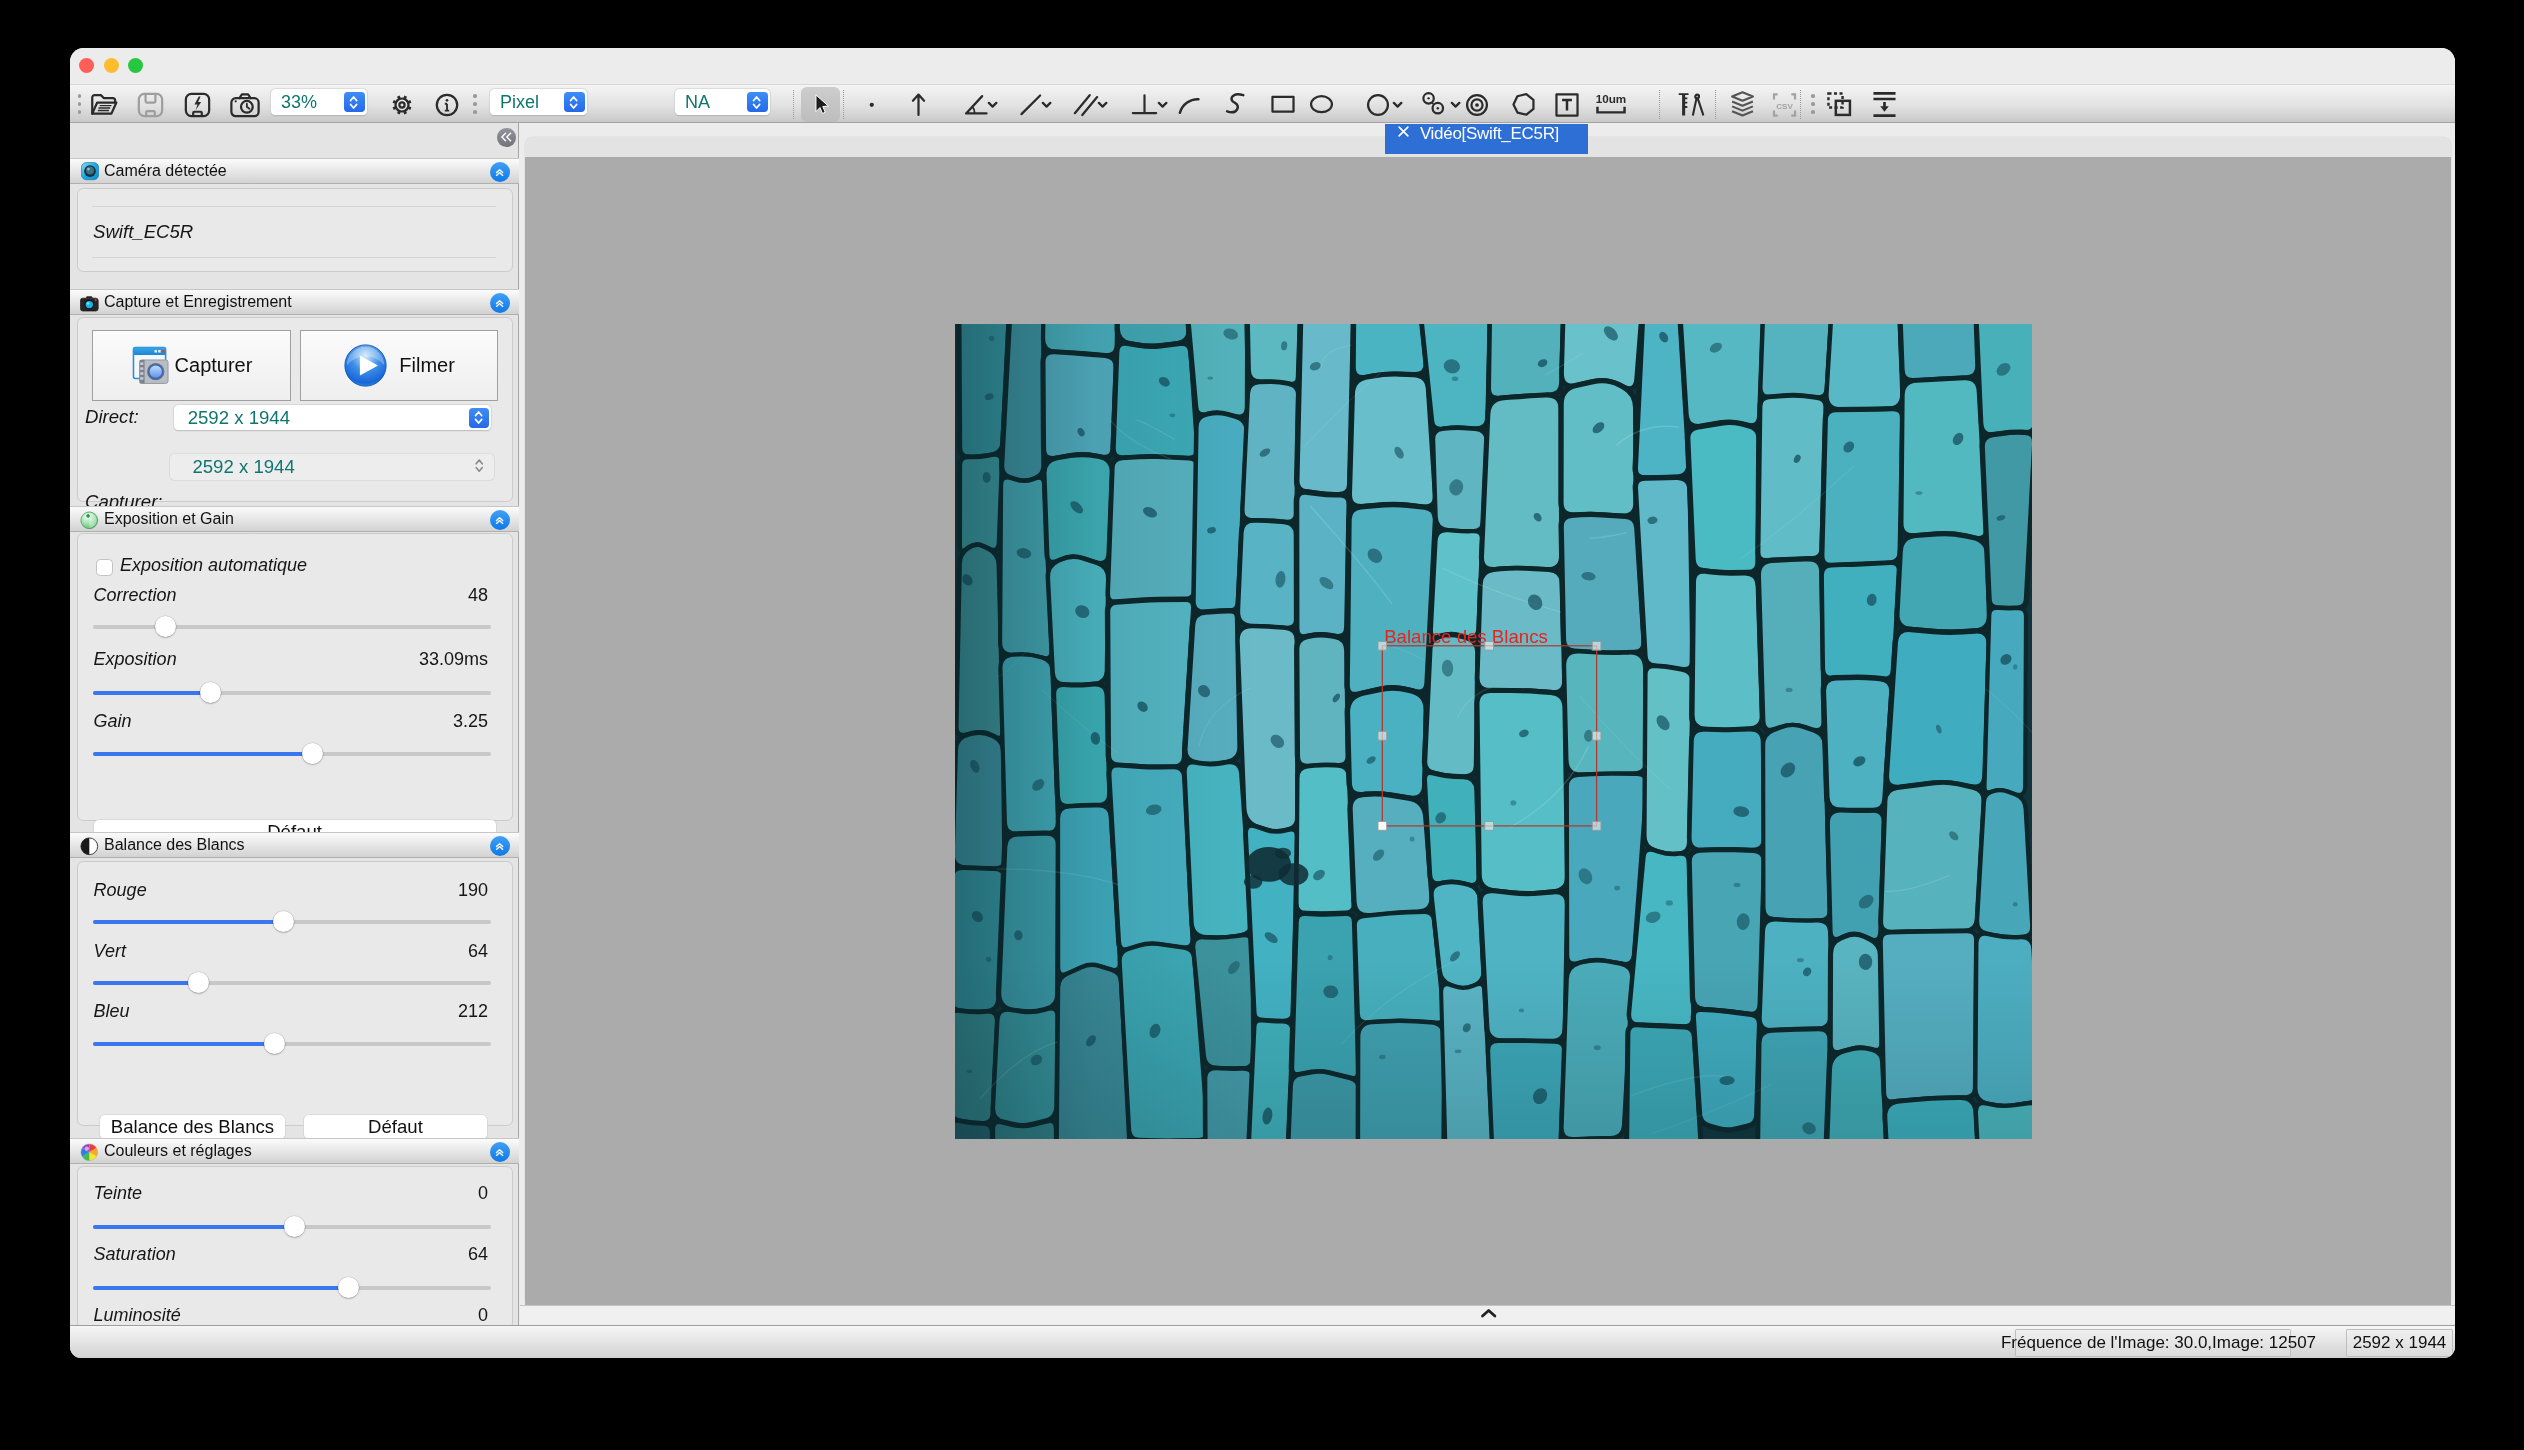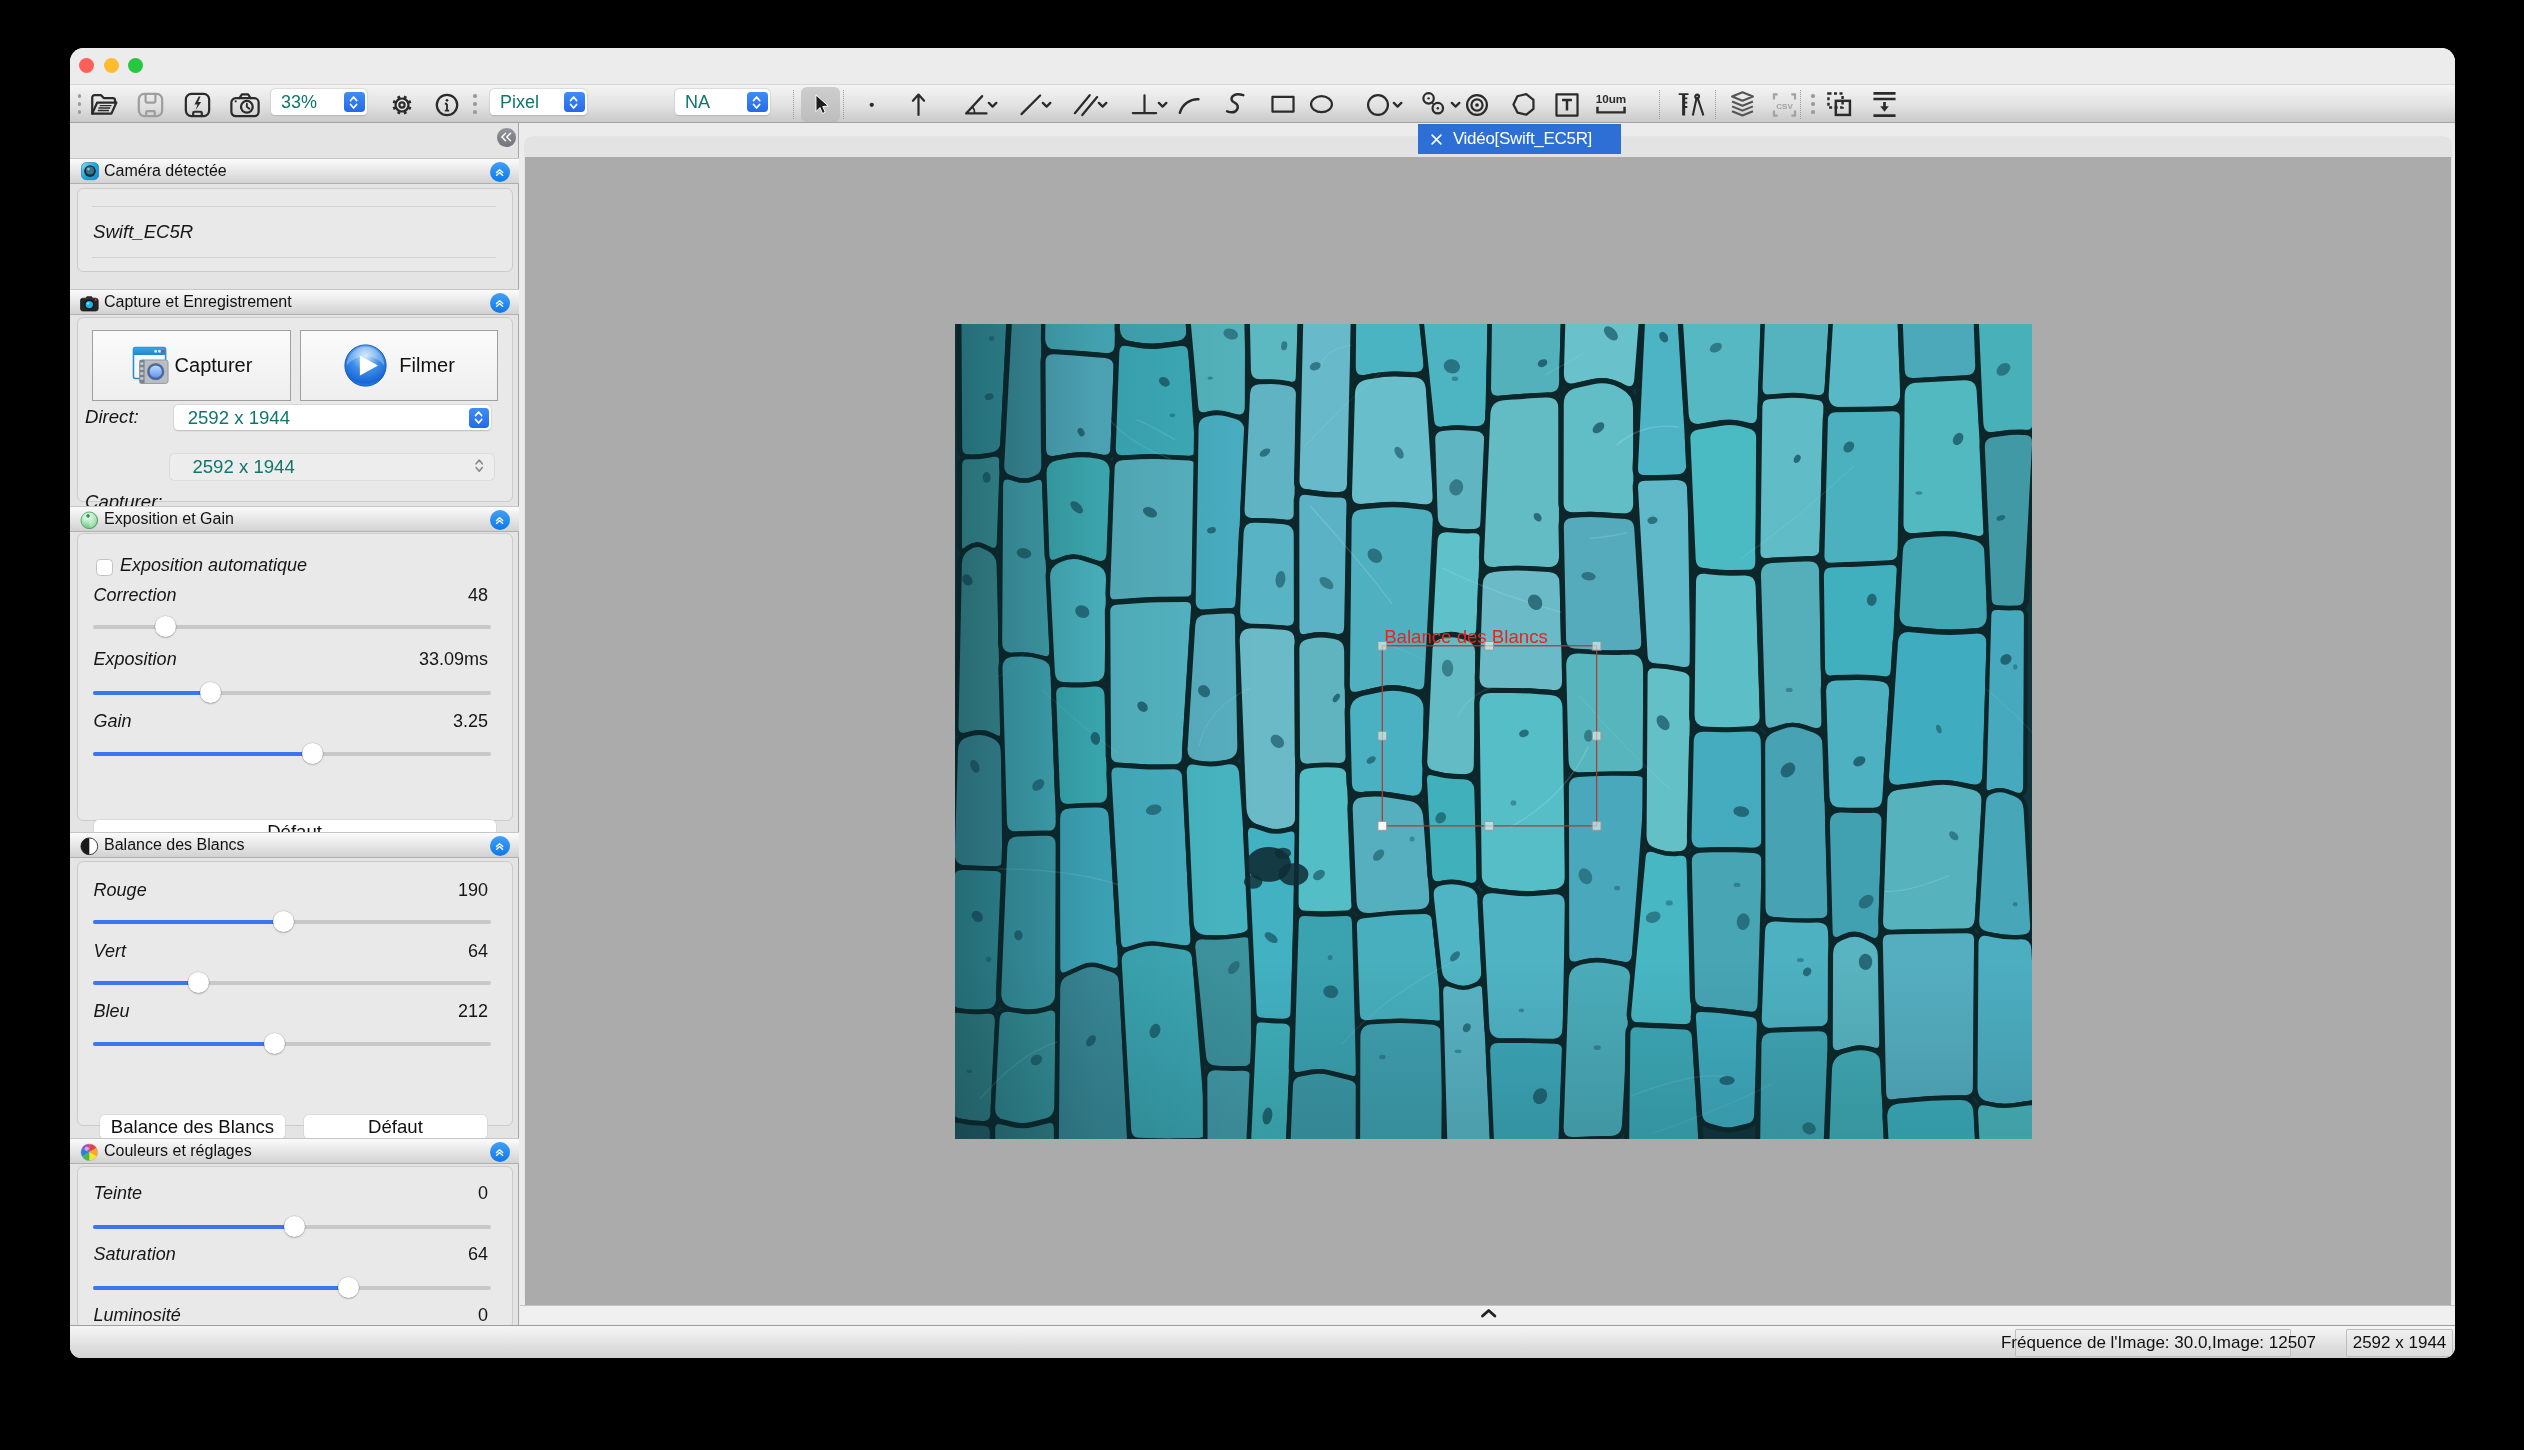--- a/index.html
+++ b/index.html
@@ -517,21 +517,21 @@
         <div class="track" style="top:1163px;">
           <div class="fill" style="width:256px;"></div>
           <div class="thumb" style="left:245px;"></div>
         </div>
 <div class="slab" style="left:23.6px; top:1182px;">Luminosité</div>
         <div class="sval" style="top:1182px;">0</div>
       </div>
     <div id="main">
         <div style="position:absolute; left:5px; top:13.7px; width:1926px; height:1169px; background:#e3e3e3; border-radius:7.5px; box-shadow:0 0 0 0.6px rgba(0,0,0,0.06);"></div>
 <div style="position:absolute; left:5px; top:34px; width:1926px; height:1149px; background:#ababab;"></div>
-<div style="position:absolute; left:865px; top:1.2px; width:203px; height:30px; background:#2e6fd6; color:#fff; font-size:17px; letter-spacing:-0.3px; display:flex; align-items:center;margin-left:33px;"><svg width="15" height="15" viewBox="0 0 24 24" style="margin:0 8.7px 0 11.2px;">
+<div style="position:absolute; left:865px; top:1.2px; width:203px; height:30px; background:#2e6fd6; color:#fff; font-size:17px; letter-spacing:-0.3px; display:flex; align-items:flex-start;"><svg width="15" height="15" viewBox="0 0 24 24" style="margin:0 8.7px 0 11.2px;">
             <path d="M5 5 L19 19 M19 5 L5 19" stroke="#fff" stroke-width="2.6" stroke-linecap="round"></path>
           </svg>Vidéo[Swift_EC5R]</div>
 <div style="position:absolute; left:435px; top:201px; width:1077px; height:815px;"><svg width="1077" height="815" viewBox="0 0 1734 1312">
 <defs>
               <filter id="soft" x="-2%" y="-2%" width="104%" height="104%">
                 <feGaussianBlur stdDeviation="1.1"></feGaussianBlur>
               </filter>
             </defs>
             <rect width="1734" height="1312" fill="#11333c"></rect>
             <g filter="url(#soft)">

